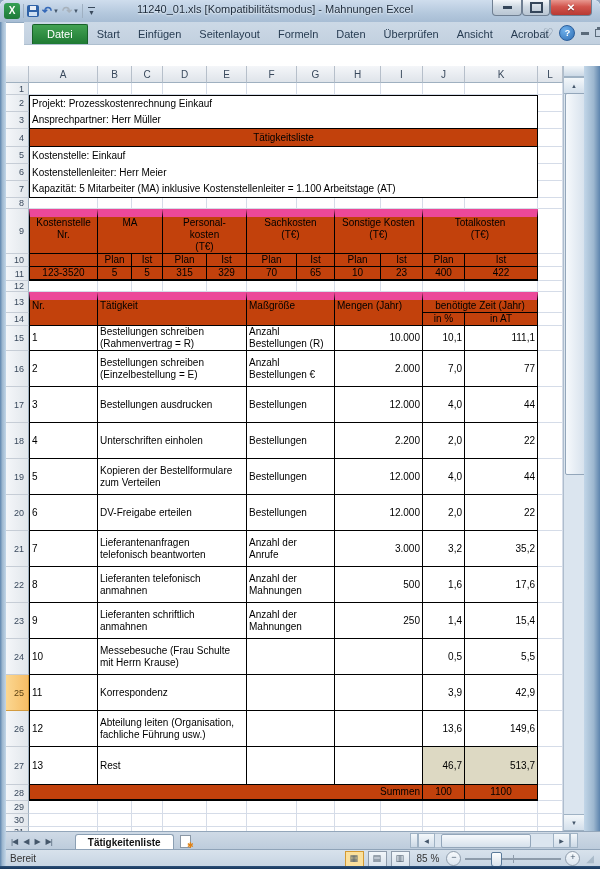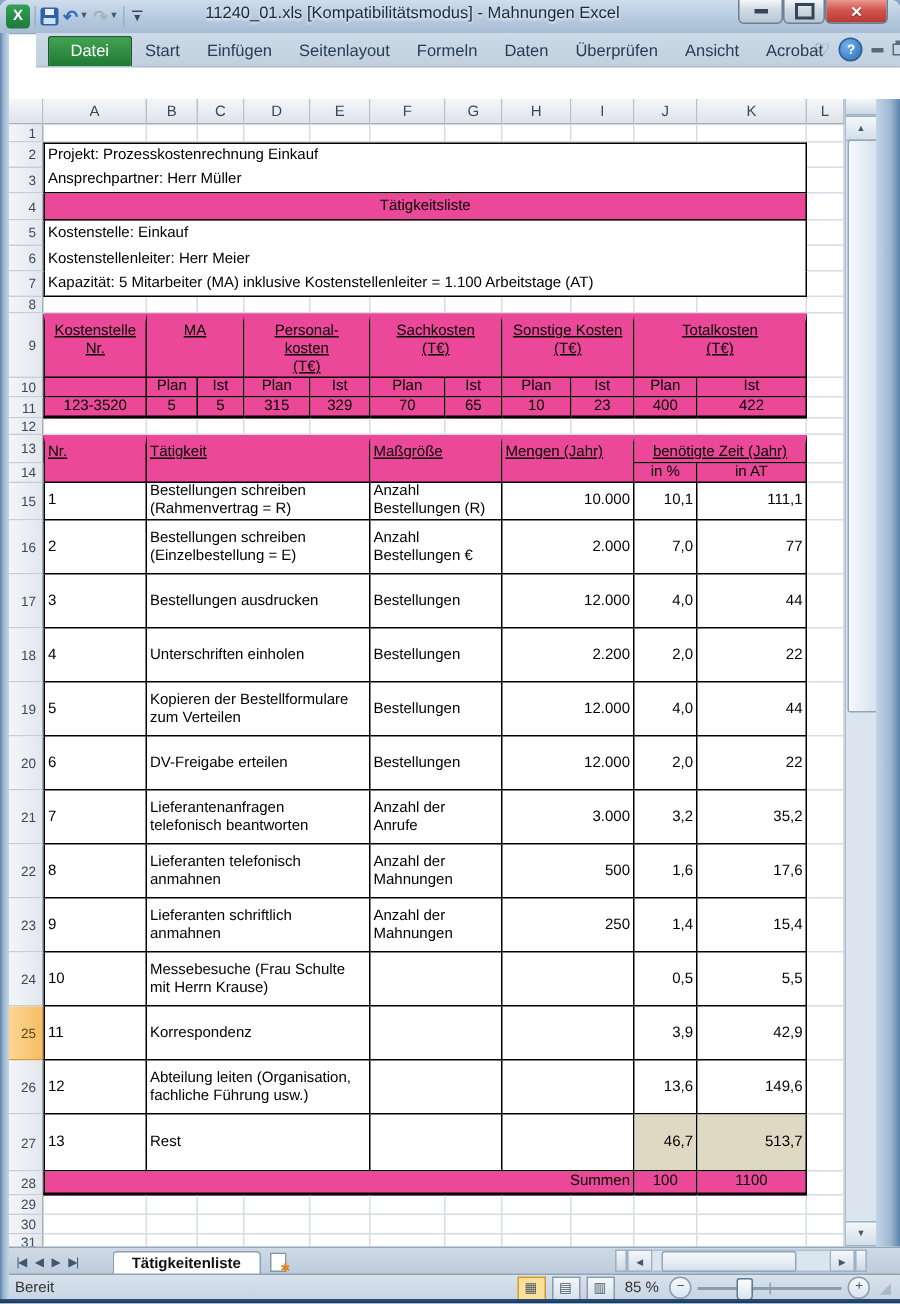--- a/index.html
+++ b/index.html
@@ -66,24 +66,24 @@
   table.grid td,table.grid th{box-sizing:border-box;overflow:hidden;font-weight:normal;}
   .ch{background:linear-gradient(#f4f6f9,#dfe4ea);border-right:1px solid #b6bfca;border-bottom:1px solid #9fb0c0;
     font-size:10px;color:#39495c;text-align:center;}
   .rh{background:linear-gradient(90deg,#f4f6f9,#e2e7ec);border-right:1px solid #9fb0c0;border-bottom:1px solid #c6cdd6;
     font-size:9px;color:#39495c;text-align:right;padding:0 4px 0 0;}
   .rh-active{background:linear-gradient(90deg,#fbd791,#f6bd66);border-right:1px solid #d29b3f;border-bottom:1px solid #d29b3f;color:#5c4313;margin-left:16px;}
   td.g{border-right:1px solid #d5dce8;border-bottom:1px solid #d5dce8;}
   td.d{border-right:1px solid #000;border-bottom:1px solid #000;font-size:10px;line-height:12px;padding:0 2px;color:#000;}
   .kl{border-left:1px solid #000;}
   .kt{border-top:1px solid #000;}
-  .t2{border-top:6px solid #ec4899;text-decoration:underline;}
+  .t2{border-top:8px solid #ec4899;}
   .b2{border-bottom:2px solid #000 !important;}
   .nb{border-bottom:none !important;}
-  .gray{background:#ec4899;margin-left:40px;}
+  .gray{background:#c2410c;margin-left:40px;}
   .beige{background:#ddd9c3;}
   .bold{font-weight:bold;}
   .c{text-align:center;padding:0;}
   .r{text-align:right;padding:0 4px 0 2px;}
   .l{text-align:left;padding:0 2px 0 3px;}
   .top{vertical-align:top;padding-top:1px;}
   .mid{vertical-align:middle;}
   .pre{white-space:pre-line;}
 
   

